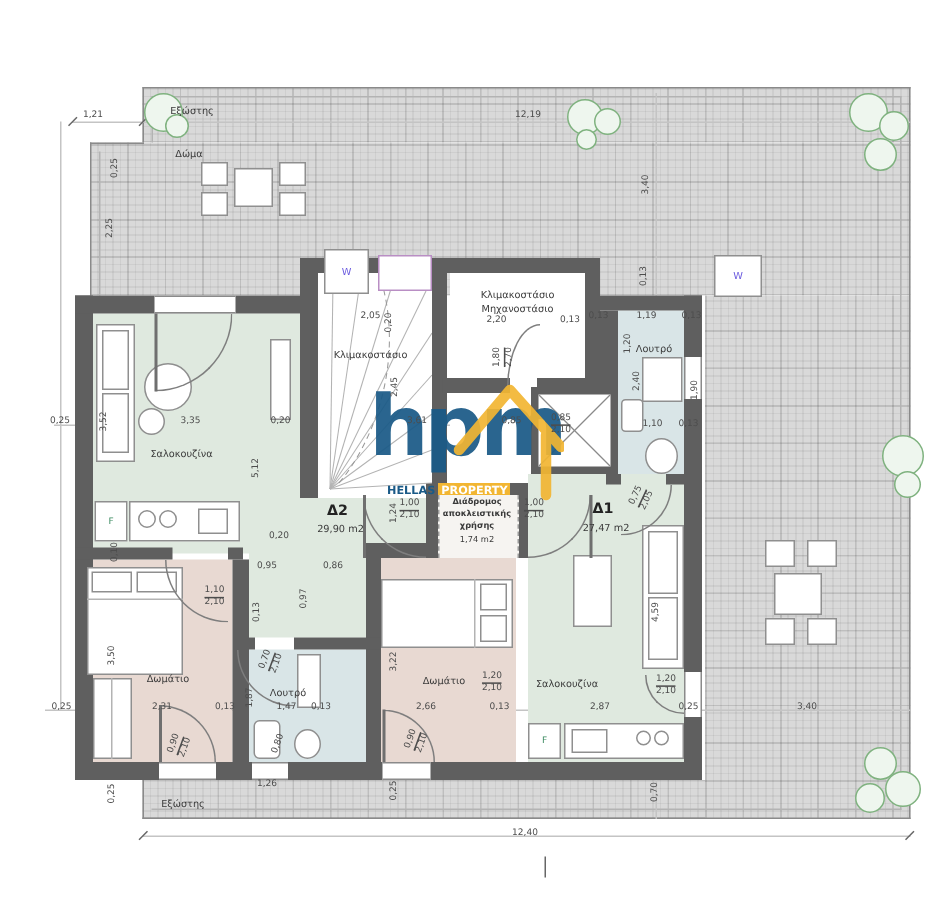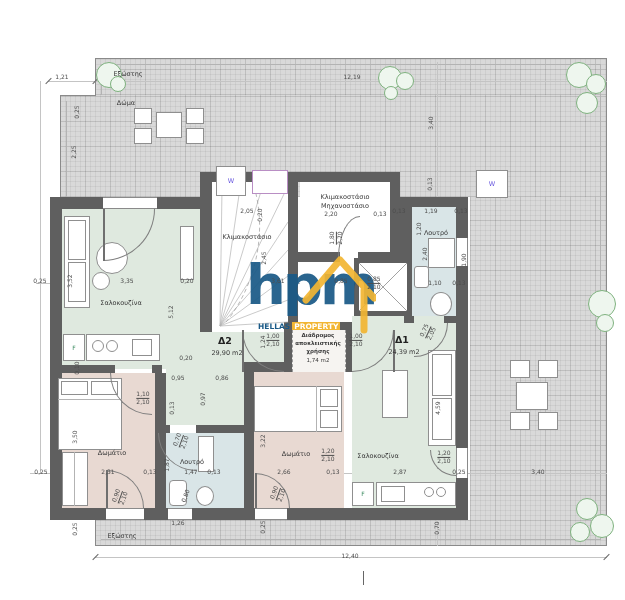--- a/index.html
+++ b/index.html
@@ -250,21 +250,21 @@
   <span class="lbl" style="left:345px;top:206px;">Μηχανοστάσιο</span>
   <span class="lbl" style="left:436px;top:233px;">Λουτρό</span>
   <span class="lbl" style="left:192px;top:462px;">Λουτρό</span>
   <span class="lbl" style="left:121px;top:303px;">Σαλοκουζίνα</span>
   <span class="lbl" style="left:378px;top:456px;">Σαλοκουζίνα</span>
   <span class="lbl" style="left:112px;top:453px;">Δωμάτιο</span>
   <span class="lbl" style="left:296px;top:454px;">Δωμάτιο</span>
   <span class="lbl big" style="left:225px;top:341px;">Δ2</span>
   <span class="lbl" style="left:227px;top:353px;">29,90 m2</span>
   <span class="lbl big" style="left:402px;top:340px;">Δ1</span>
-  <span class="lbl" style="left:404px;top:352px;">24,39 m2</span>
+  <span class="lbl" style="left:404px;top:352px;">27,47 m2</span>
   <span class="lbl tiny" style="left:318px;top:336px;">Διάδρομος</span>
   <span class="lbl tiny" style="left:318px;top:344px;">αποκλειστικής</span>
   <span class="lbl tiny" style="left:318px;top:352px;">χρήσης</span>
   <span class="lbl" style="left:318px;top:361px;font-size:5.5px;">1,74 m2</span>
   <span class="lbl" style="left:122px;top:536px;">Εξώστης</span>
 
   <div class="abs" style="left:0;top:0;width:625px;height:600px;pointer-events:none;">
       <span class="dim" style="left: 62px; top: 77px; transform: translate(-50%, -50%) rotate(0deg);">1,21</span>
       <span class="dim" style="left: 77px; top: 112px; transform: translate(-50%, -50%) rotate(-90deg);">0,25</span>
       <span class="dim" style="left: 74px; top: 152px; transform: translate(-50%, -50%) rotate(-90deg);">2,25</span>

